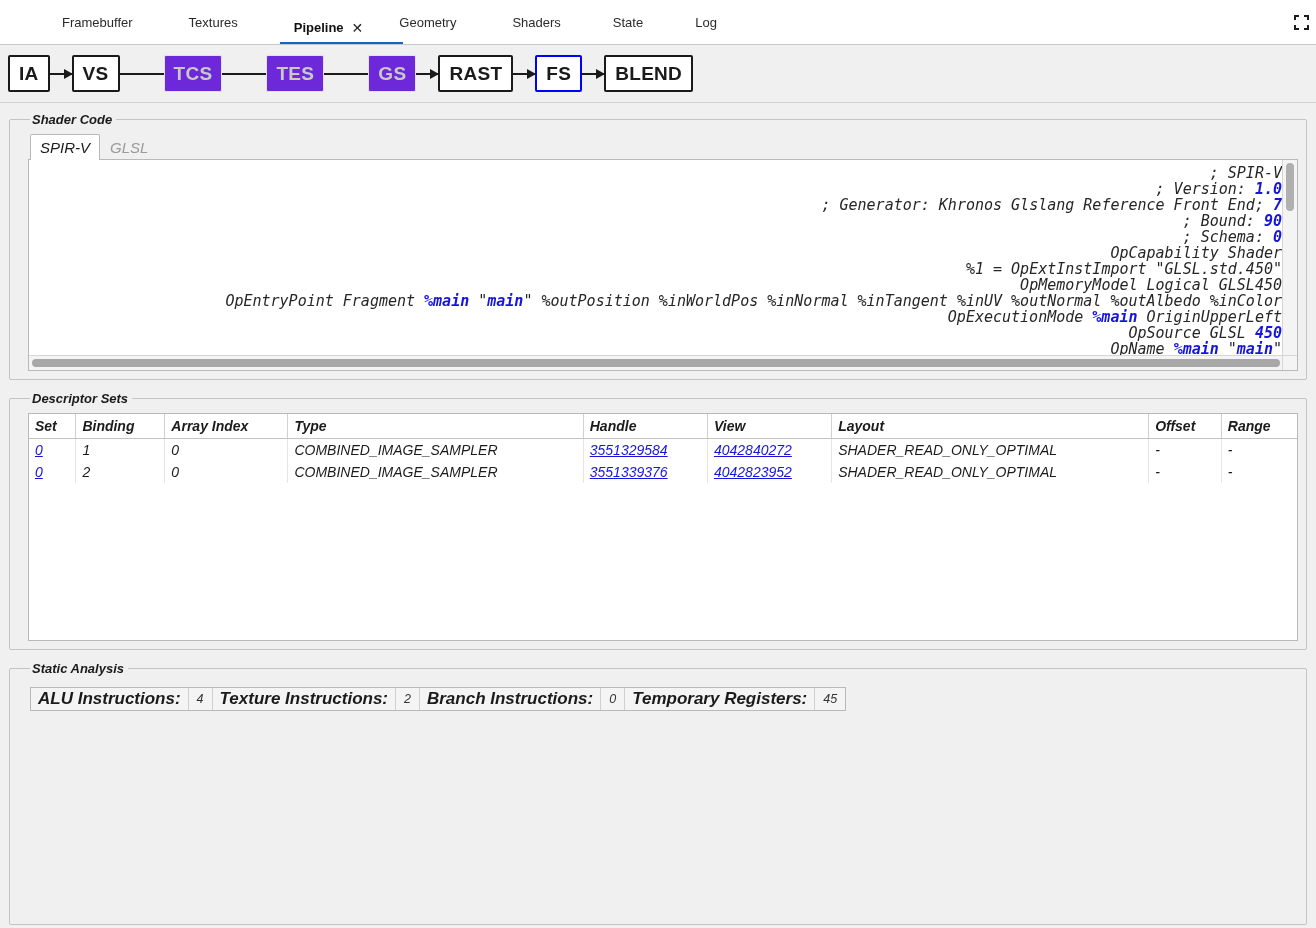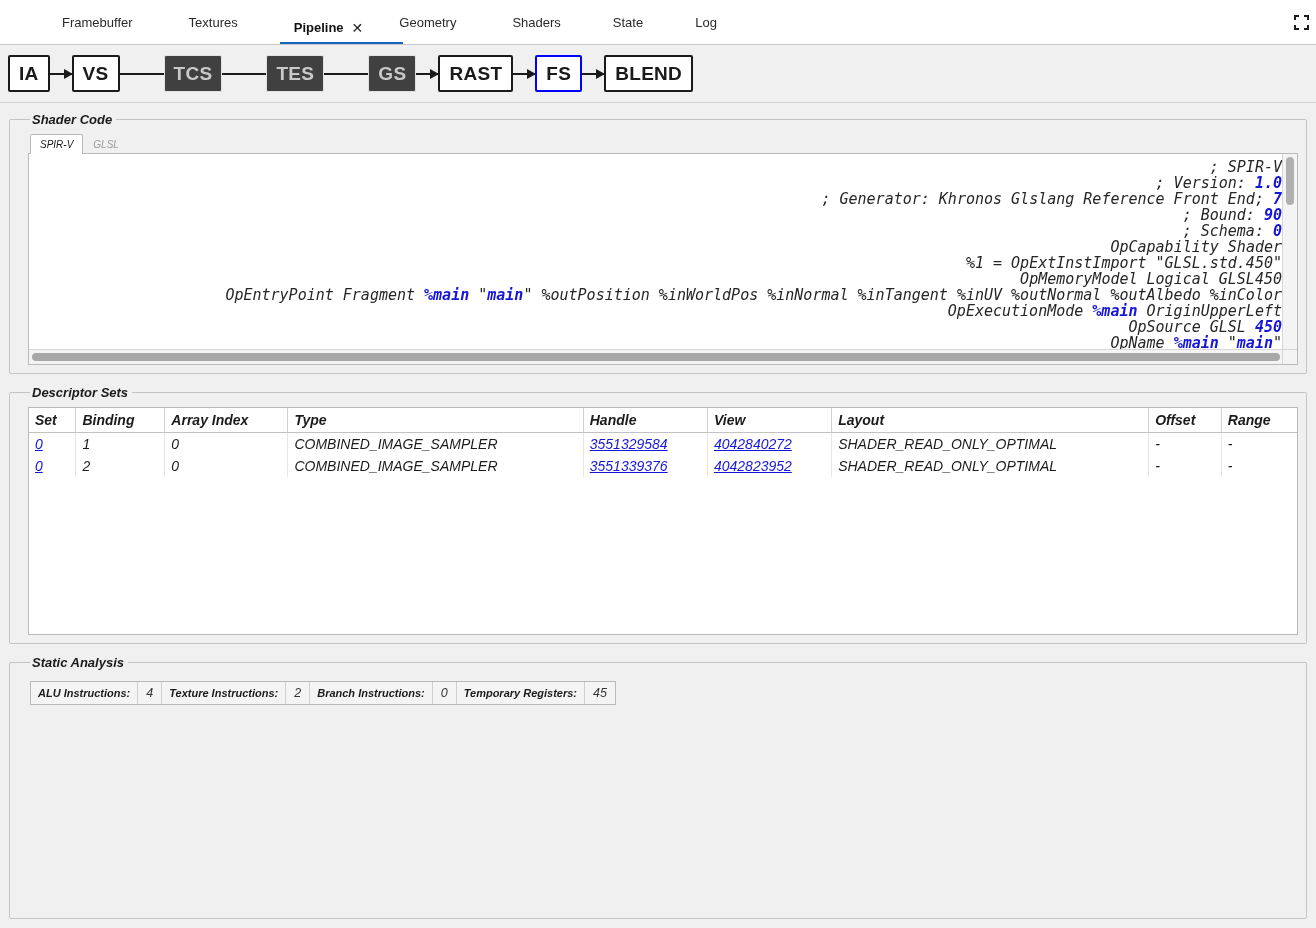--- a/index.html
+++ b/index.html
@@ -79,21 +79,21 @@
     letter-spacing: .3px;
     border: 2px solid #1a1a1a;
     border-radius: 2px;
     color: #1a1a1a;
     position: relative;
   }
   .stage.selected { border-color: #0000ff; }
   .stage.disabled {
     border: 1px solid #e2e2e2;
     color: #c9c9c9;
-    background: #404040;
+    background: #6d28d9;
     font-weight: bold;
   }
   .conn {
     height: 2px;
     background: #1a1a1a;
     position: relative;
     flex: 0 0 auto;
   }
   .conn.arrow::after {
     content: "";
@@ -129,21 +129,21 @@
     font-weight: bold;
     color: #1b1b1b;
     padding: 0 4px 0 2px;
     margin-left: 2px;
   }
 
   
   .codetabs { display: flex; align-items: flex-end; margin: 0 0 -1px 2px; position: relative; z-index: 3; }
   .codetab {
     padding: 4px 9px 4px 9px;
-    font-size: 10px;
+    font-size: 15px;
     border: 1px solid transparent;
     border-bottom: none;
     color: #9a9a9a;
     background: transparent;
     border-radius: 2px 2px 0 0;
   }
   .codetab.active {
     background: #ffffff;
     border-color: #b9b9b9;
     color: #1b1b1b;
@@ -254,21 +254,21 @@
     border: 1px solid #b9b9b9;
     background: #f4f4f4;
     display: inline-flex;
     align-items: stretch;
     height: 24px;
     margin: 4px 0 0 2px;
   }
   .stat-label {
     display: flex; align-items: center;
     padding: 0 7px;
-    font-size: 11px;
+    font-size: 17px;
     font-weight: bold;
     color: #1b1b1b;
     border-right: 1px solid #cfcfcf;
     text-align: right;
   }
   .stat-value {
     display: flex; align-items: center;
     padding: 0 8px;
     font-size: 12.5px;
     color: #333;

